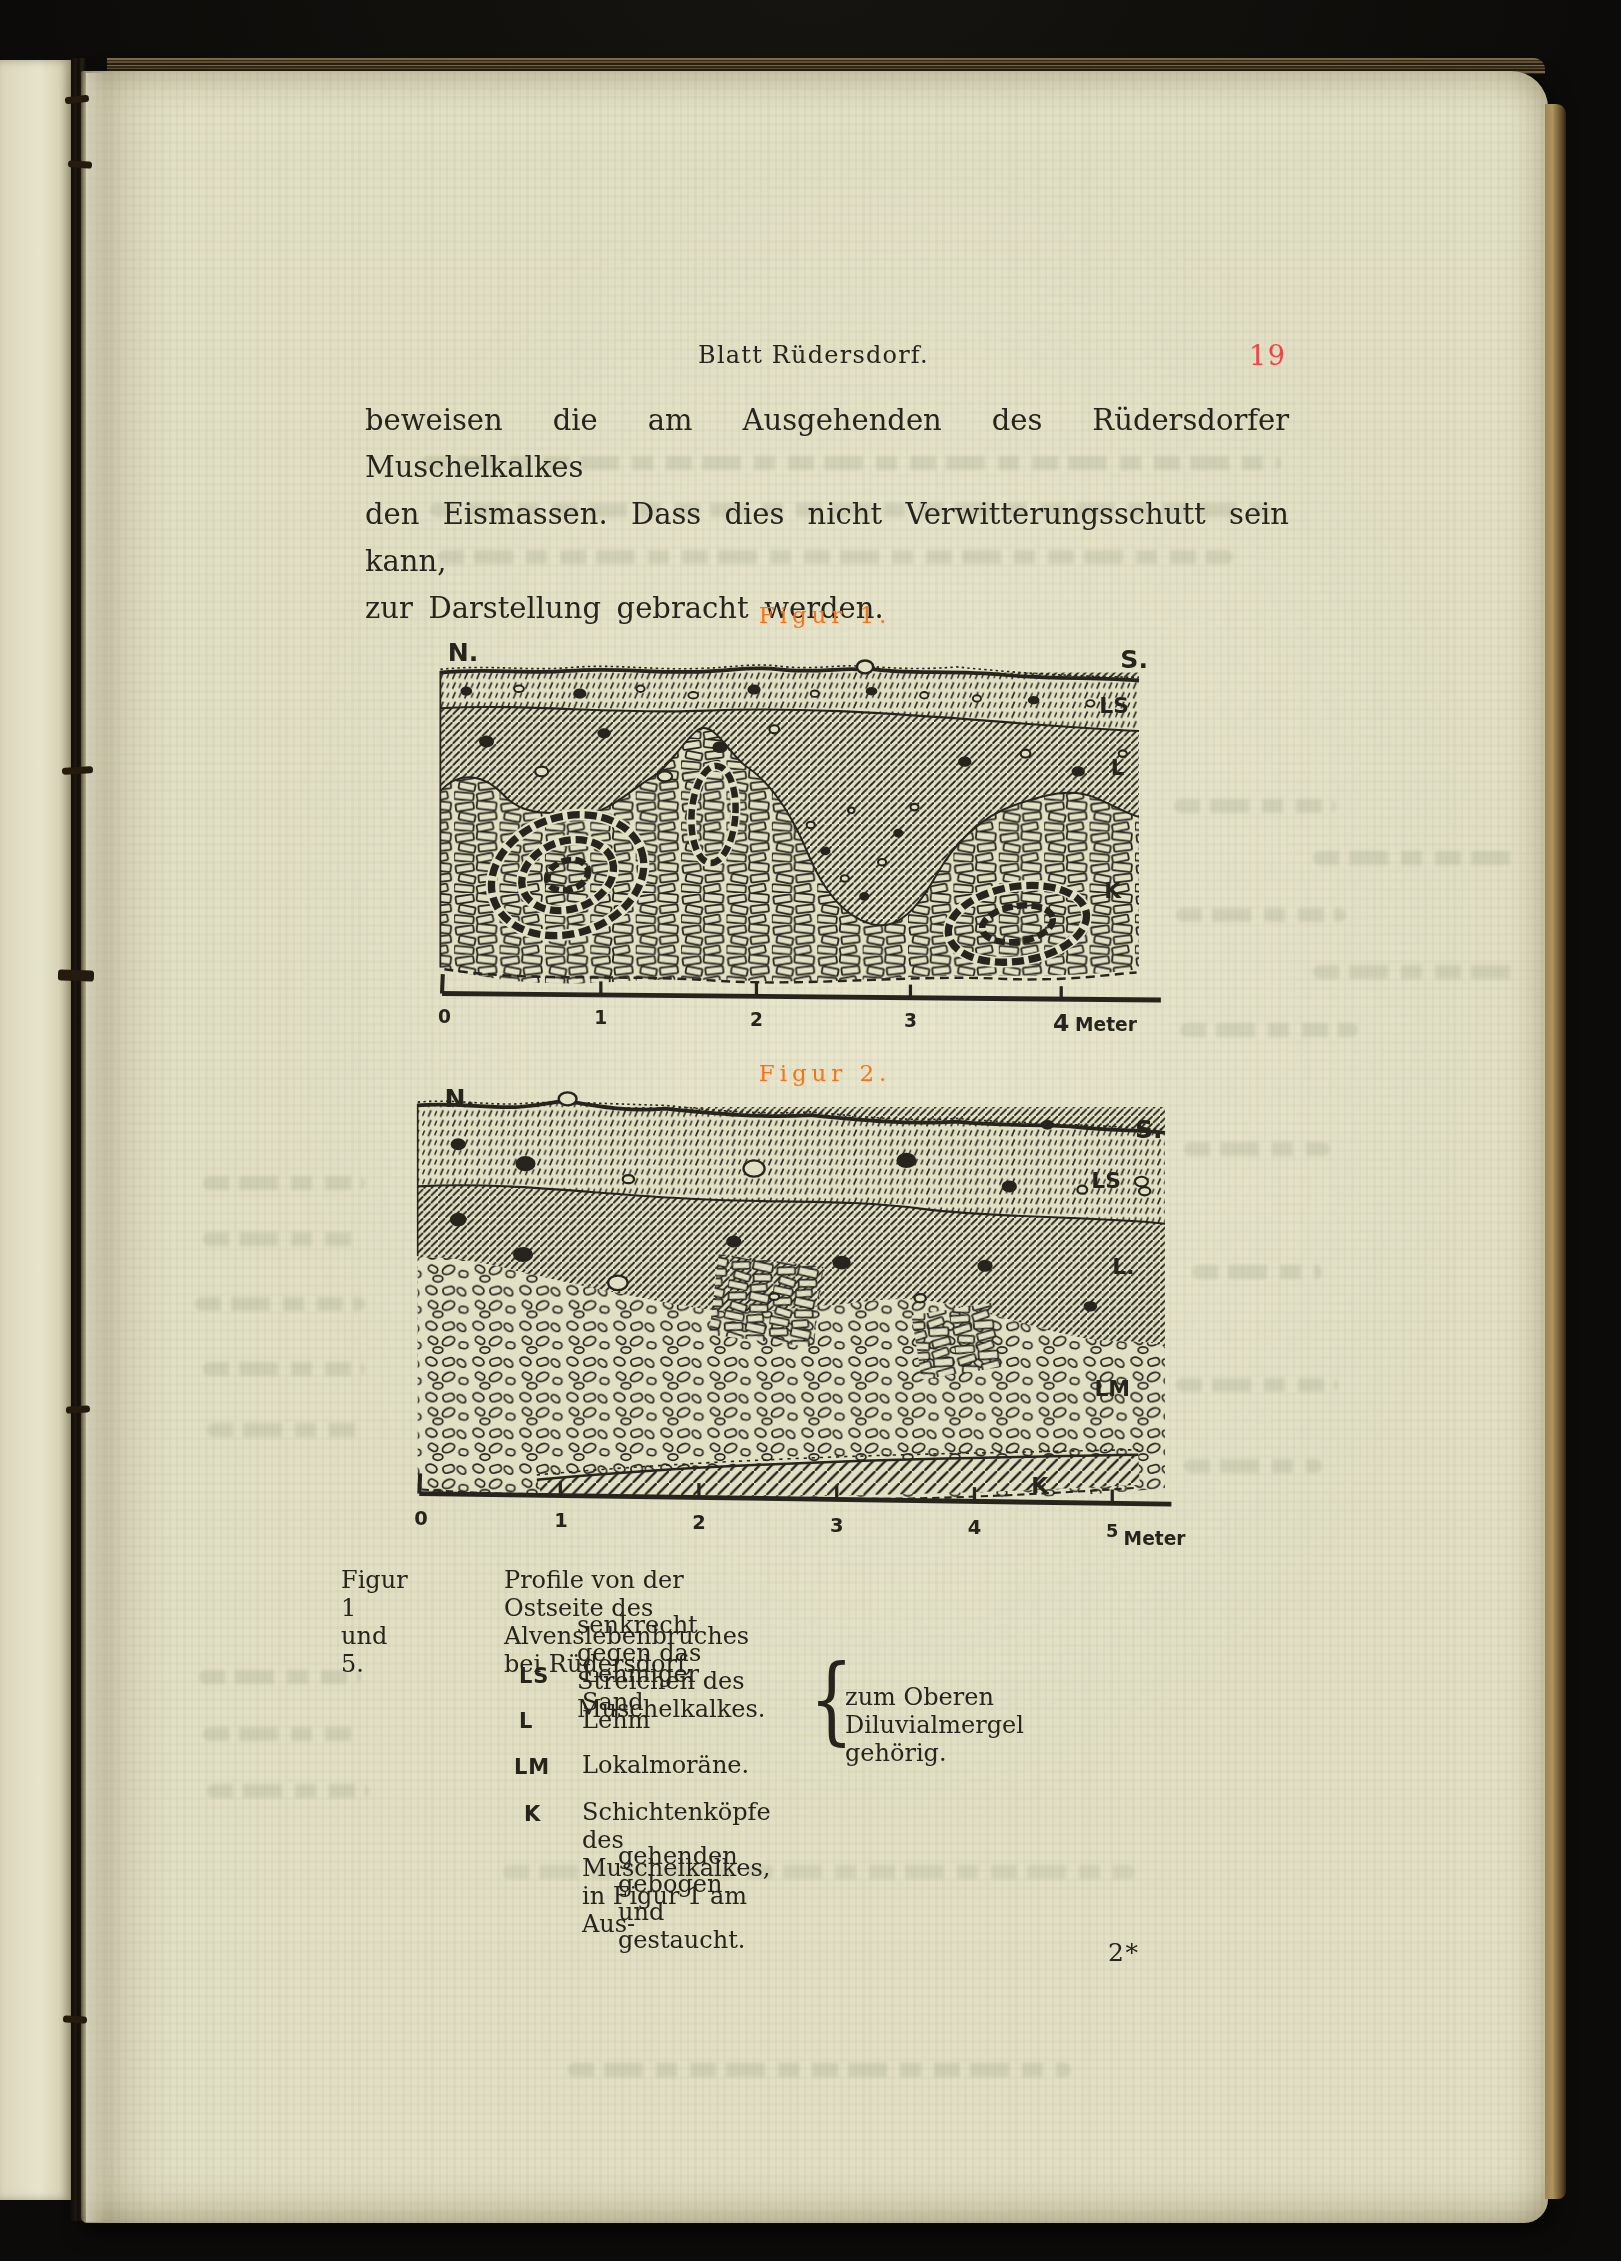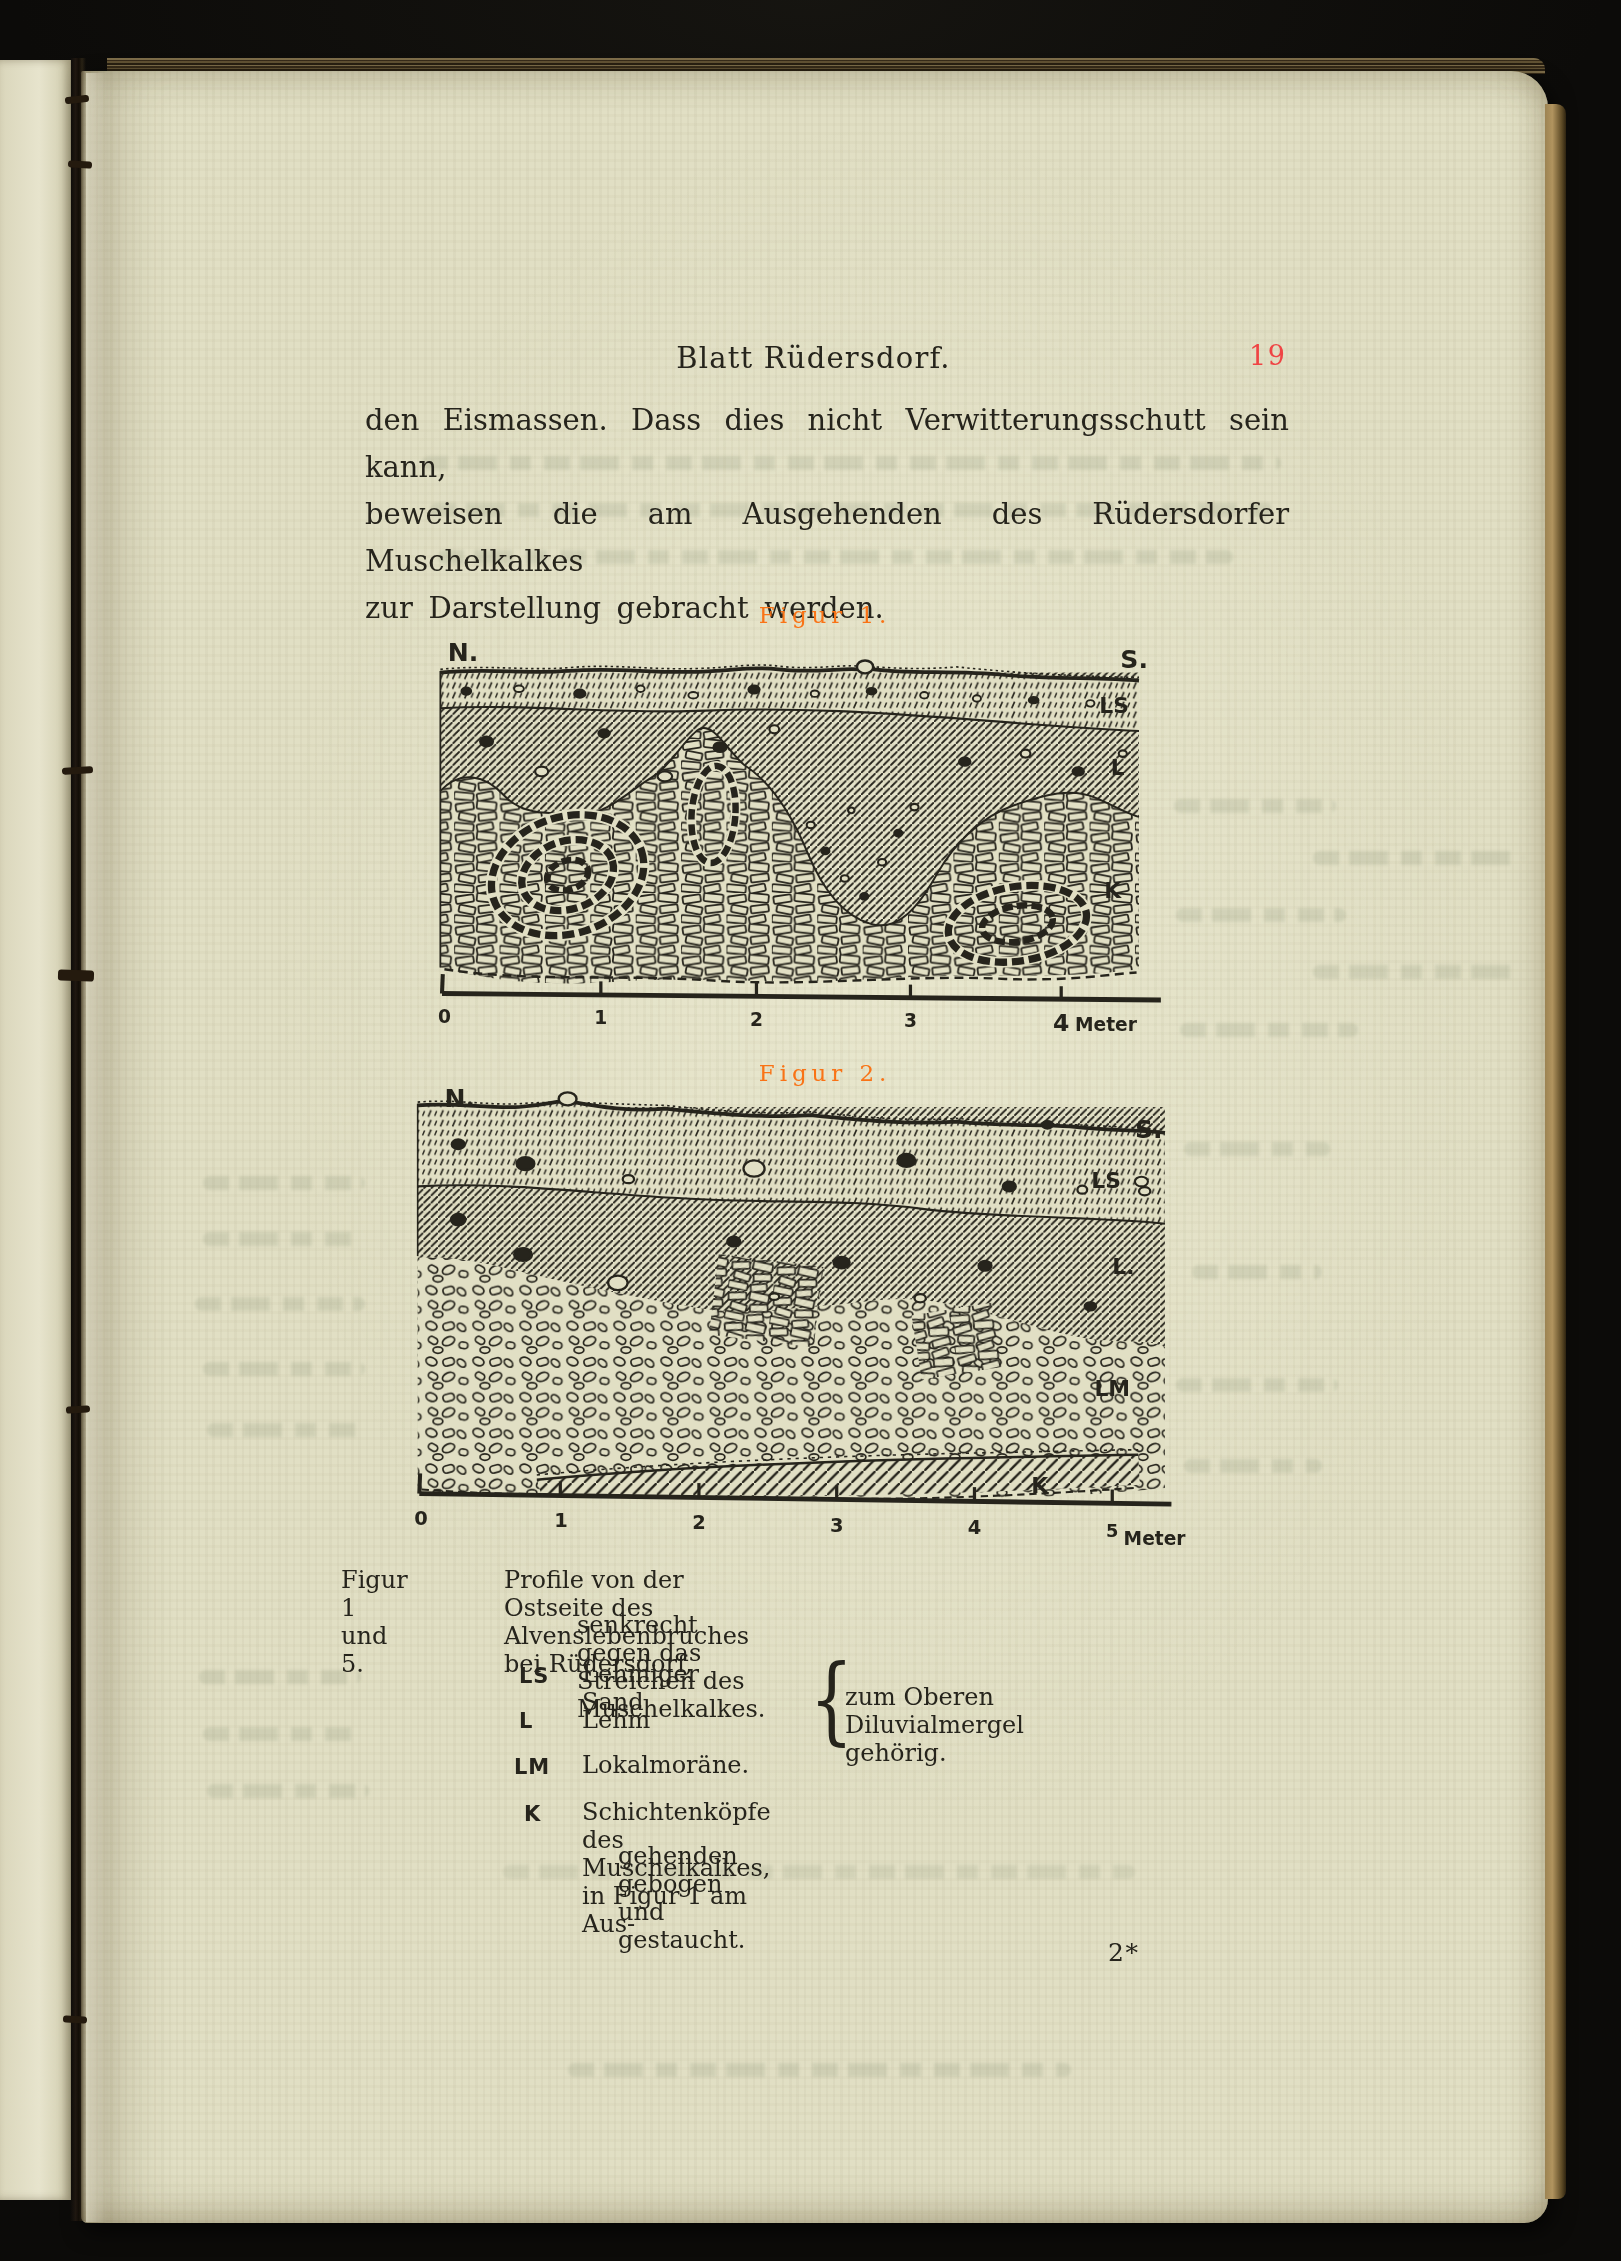--- a/index.html
+++ b/index.html
@@ -62,21 +62,21 @@
     background:linear-gradient(90deg,#9c8352,#b1945f 35%,#5d4a26 80%,#2e2310);
     border-radius:0 9.7px 8px 0;
   }
   
   .ghost{
     position:absolute;height:13.8px;border-radius:6.5px;filter:blur(1.8px);opacity:.13;
     background:repeating-linear-gradient(90deg,#5e6e52 0 26px,transparent 26px 36px,#5e6e52 36px 75px,transparent 75px 88px,#5e6e52 88px 109px,transparent 109px 122px);
   }
   .running-header{
     position:absolute;left:84px;top:341px;width:1459px;text-align:center;
-    font-size:29px;letter-spacing:1.2px;color:#26241c;
+    font-size:24px;letter-spacing:1.2px;color:#26241c;
   }
   .page-number{
     position:absolute;left:1249px;top:340px;font-size:27px;letter-spacing:1.6px;color:#ef4444;
   }
   .paragraph{
     position:absolute;left:365px;top:397px;width:924px;
     font-size:29px;line-height:47px;color:#26241c;word-spacing:.22em;
   }
   .para-line{text-align:justify;text-align-last:justify;white-space:normal;}
   .para-line.final{text-align-last:left;}
@@ -139,22 +139,22 @@
 <div class="ghost" style="left:199px;top:1670px;width:162px"></div>
 <div class="ghost" style="left:203px;top:1727px;width:154px"></div>
 <div class="ghost" style="left:207px;top:1784px;width:162px"></div>
 <div class="ghost" style="left:503px;top:1865px;width:632px;opacity:.1"></div>
 <div class="ghost" style="left:568px;top:2063px;width:503px"></div>
 
 <div class="running-header">Blatt Rüdersdorf.</div>
 <div class="page-number">19</div>
 
 <div class="paragraph">
+  <div class="para-line">beweisen die am Ausgehenden des Rüdersdorfer Muschelkalkes</div>
   <div class="para-line">den Eismassen.  Dass dies nicht Verwitterungsschutt sein kann,</div>
-  <div class="para-line">beweisen die am Ausgehenden des Rüdersdorfer Muschelkalkes</div>
   <div class="para-line final">zur Darstellung gebracht werden.</div>
 </div>
 
 <div class="fig-caption" style="top:602px">Figur 1.</div>
 <div class="fig-caption" style="top:1060px">Figur 2.</div>
 
 <svg style="position:absolute;left:389px;top:628px" width="803" height="928" viewBox="480 775 990 1145">
   <defs>
     <pattern id="hatchL" width="9" height="9" patternUnits="userSpaceOnUse">
       <path d="M-1,10 L10,-1" stroke="#26241c" stroke-width="2.3" fill="none"></path>

